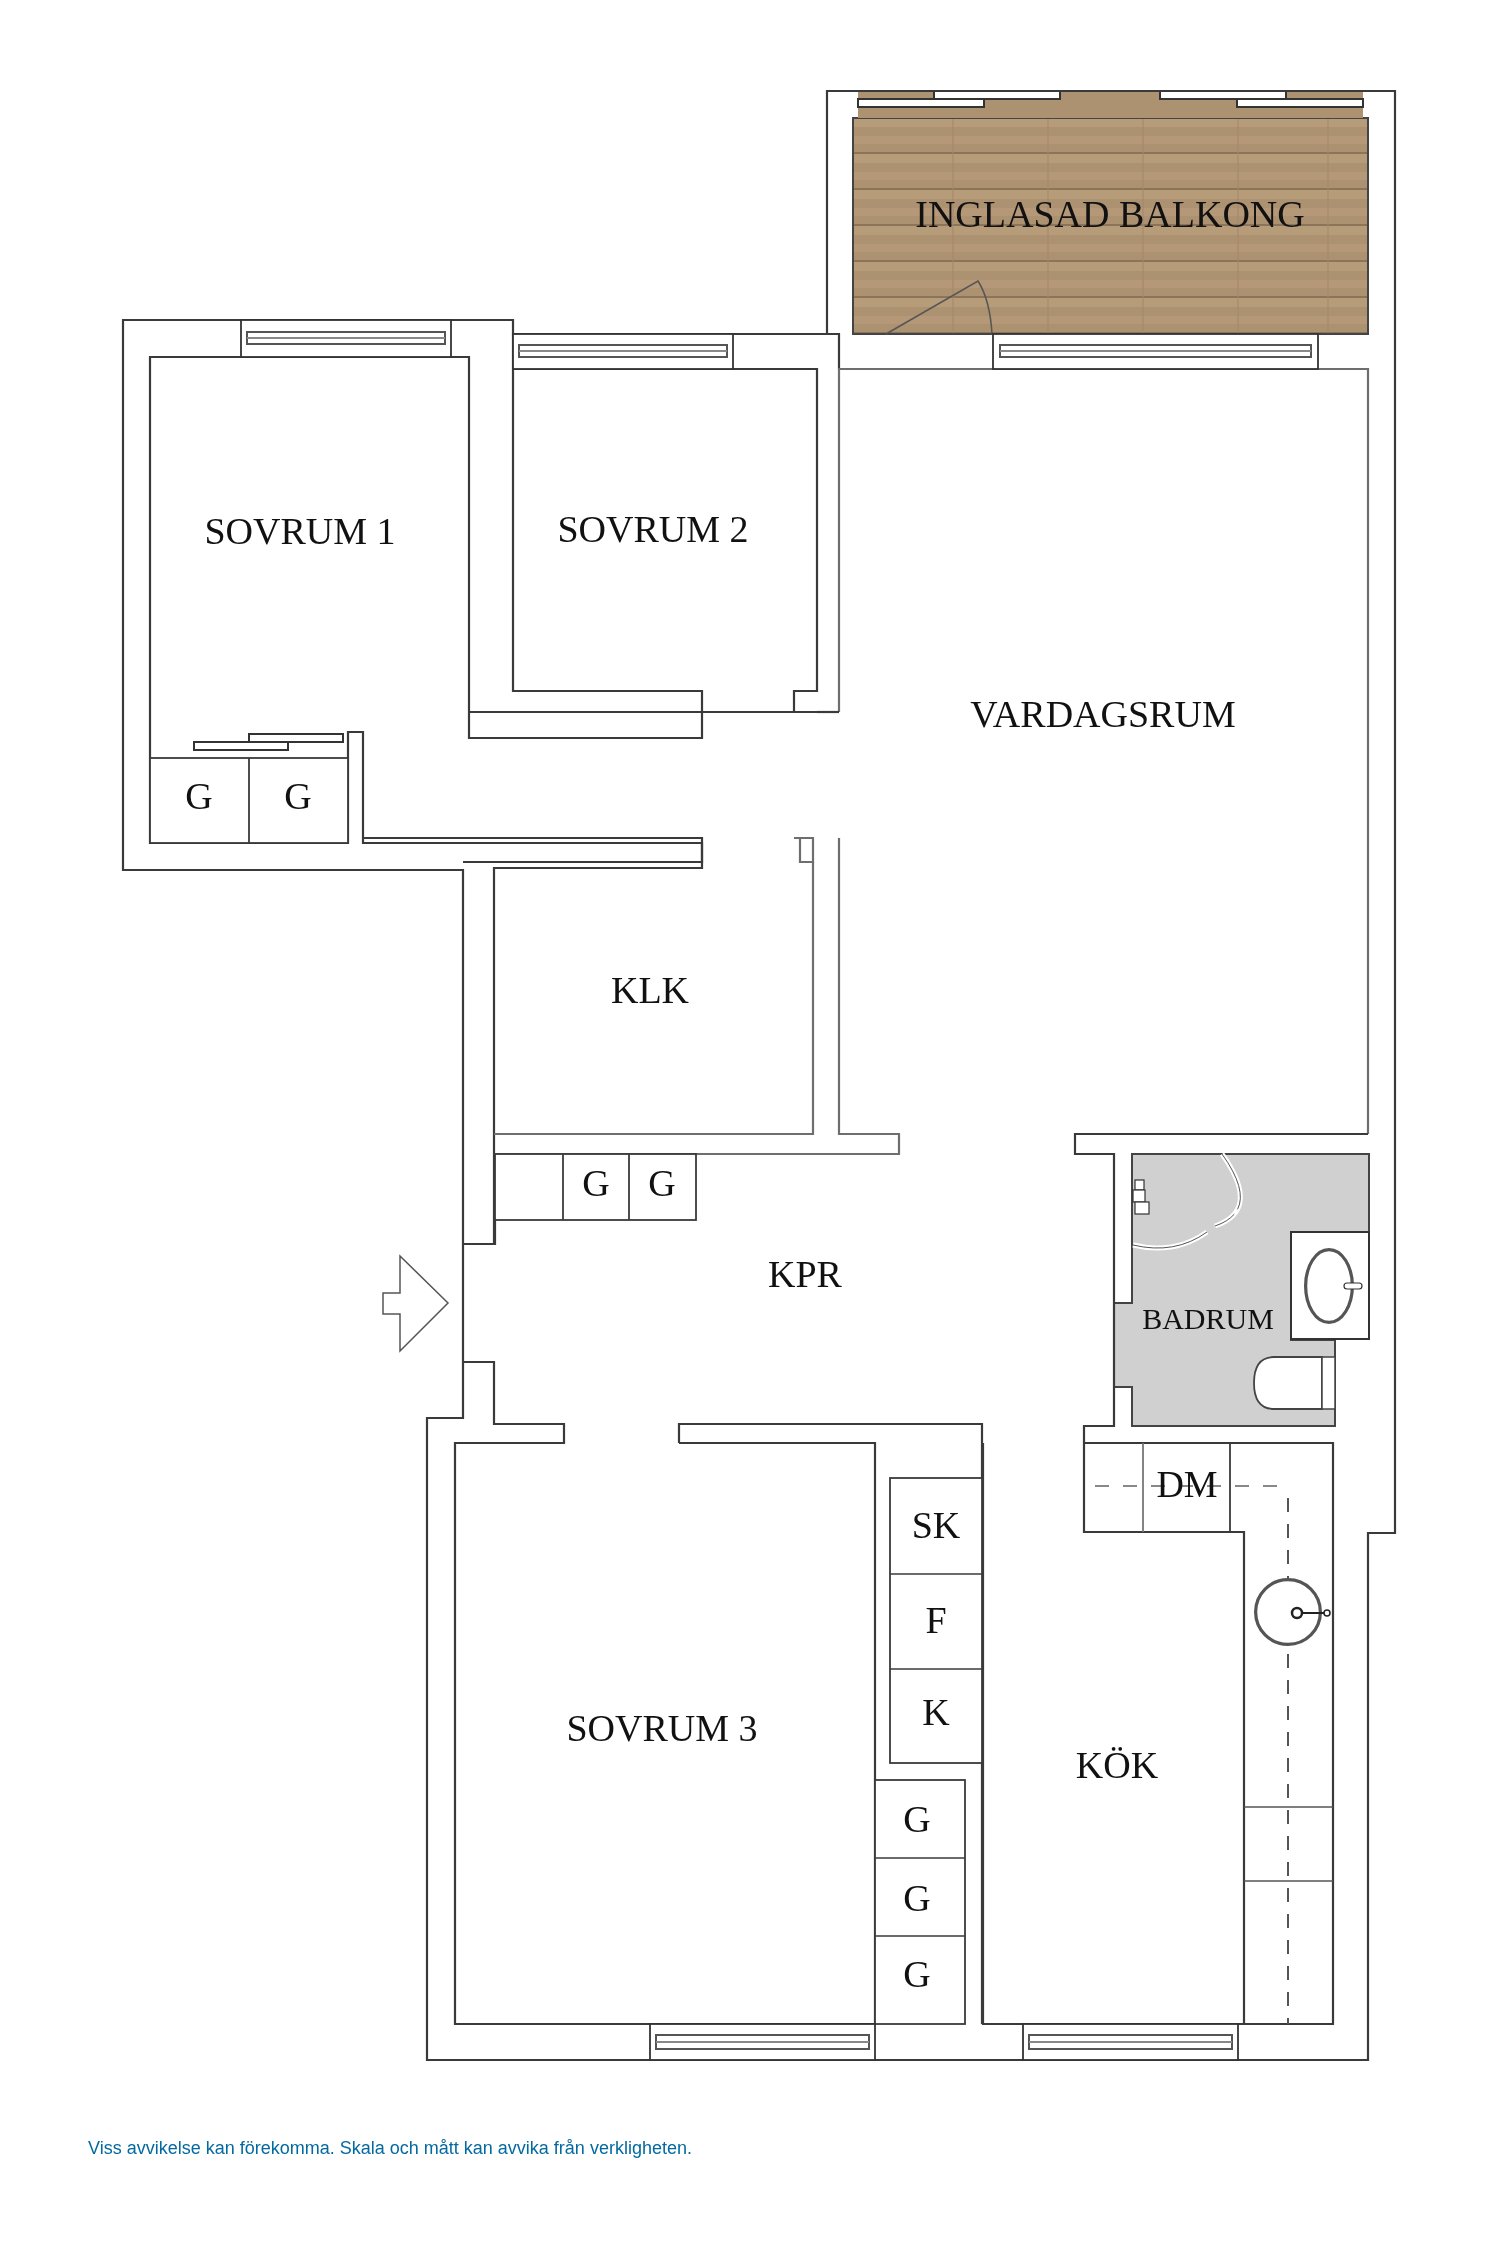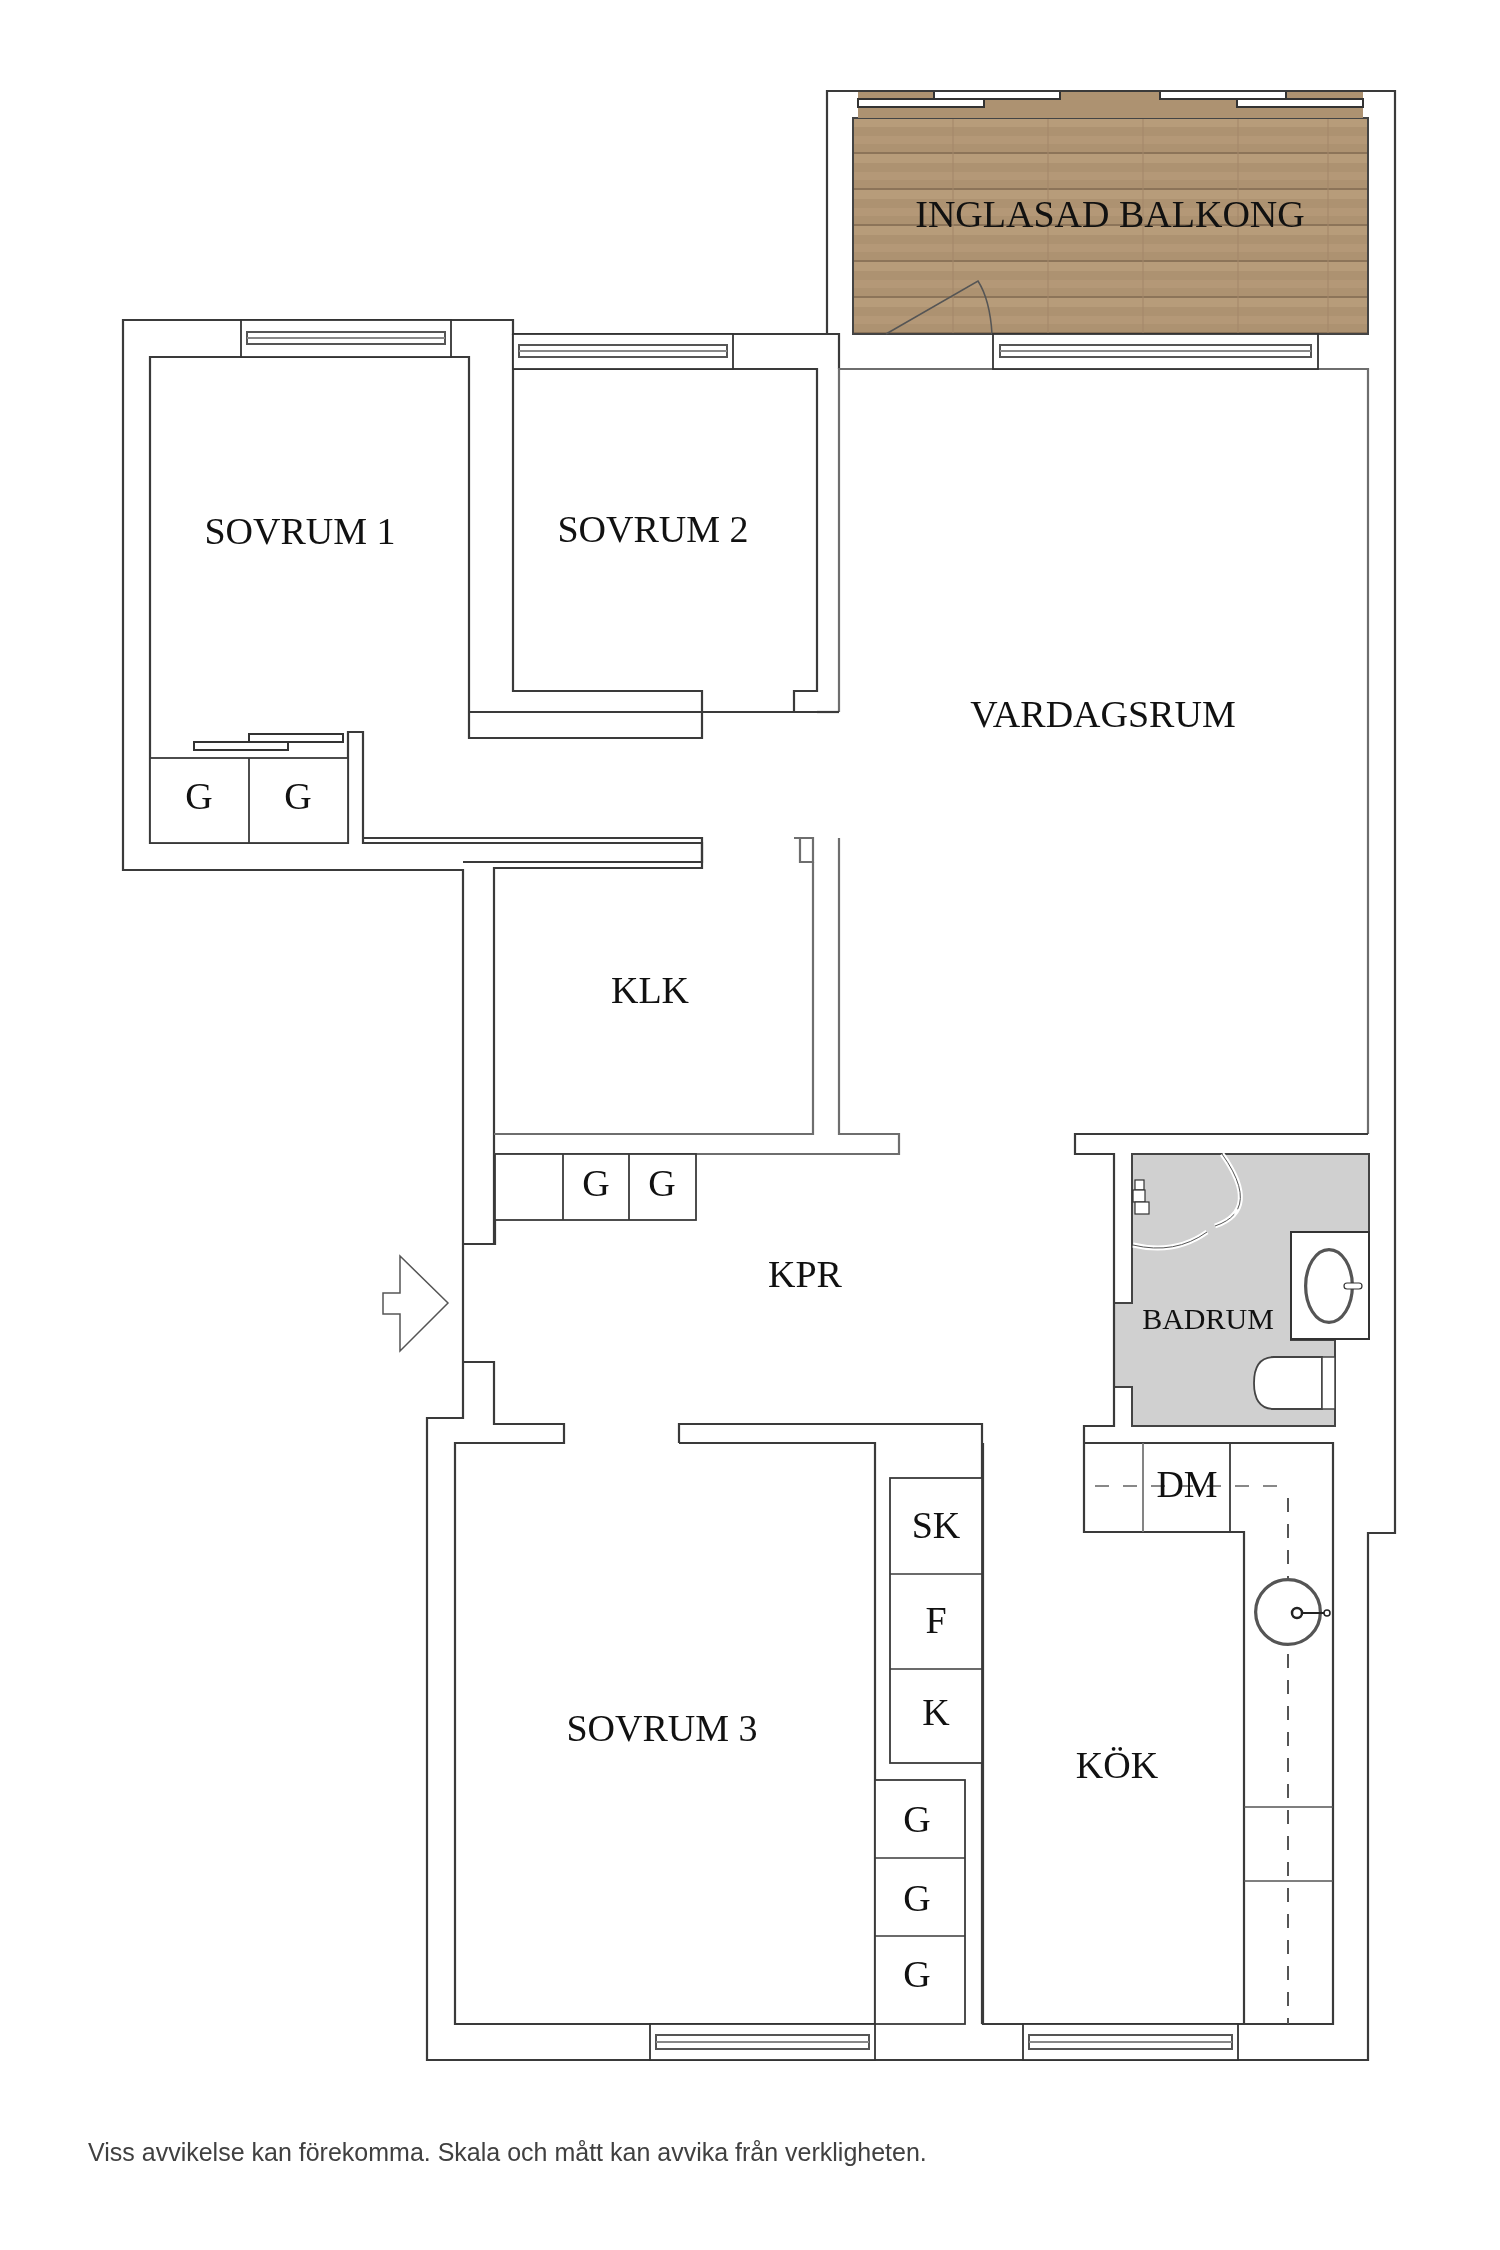--- a/index.html
+++ b/index.html
@@ -12,21 +12,21 @@
   .win-frame { fill: #ffffff; stroke: #333; stroke-width: 2; }
   .dash { fill: none; stroke: #555; stroke-width: 2; stroke-dasharray: 14 12; }
   .dash-gray { fill: none; stroke: #888; stroke-width: 2; stroke-dasharray: 14 14; }
   .room-label { font-family: "Liberation Serif", "DejaVu Serif", serif; fill: #111; text-anchor: middle; dominant-baseline: middle; }
   .room-lg { font-size: 38px; }
   .room-sm { font-size: 30px; }
   .arrow { fill: #ffffff; stroke: #555; stroke-width: 1.5; }
   #disclaimer {
     position: absolute; left: 88px; top: 2138px;
     font-family: "Liberation Sans", "DejaVu Sans", sans-serif;
-    font-size: 25px; color: #404040; white-space: nowrap;
+    font-size: 18px; color: #0369a1; white-space: nowrap;
   }
 </style>
 </head>
 <body>
 
 <svg id="plan" viewBox="0 0 1500 2250" xmlns="http://www.w3.org/2000/svg">
   <defs>
     <pattern id="wood" width="515" height="36" patternUnits="userSpaceOnUse" x="853" y="118">
       <rect width="515" height="36" fill="#ad9271"></rect>
       <rect y="0" width="515" height="9" fill="#b79c7a"></rect>

